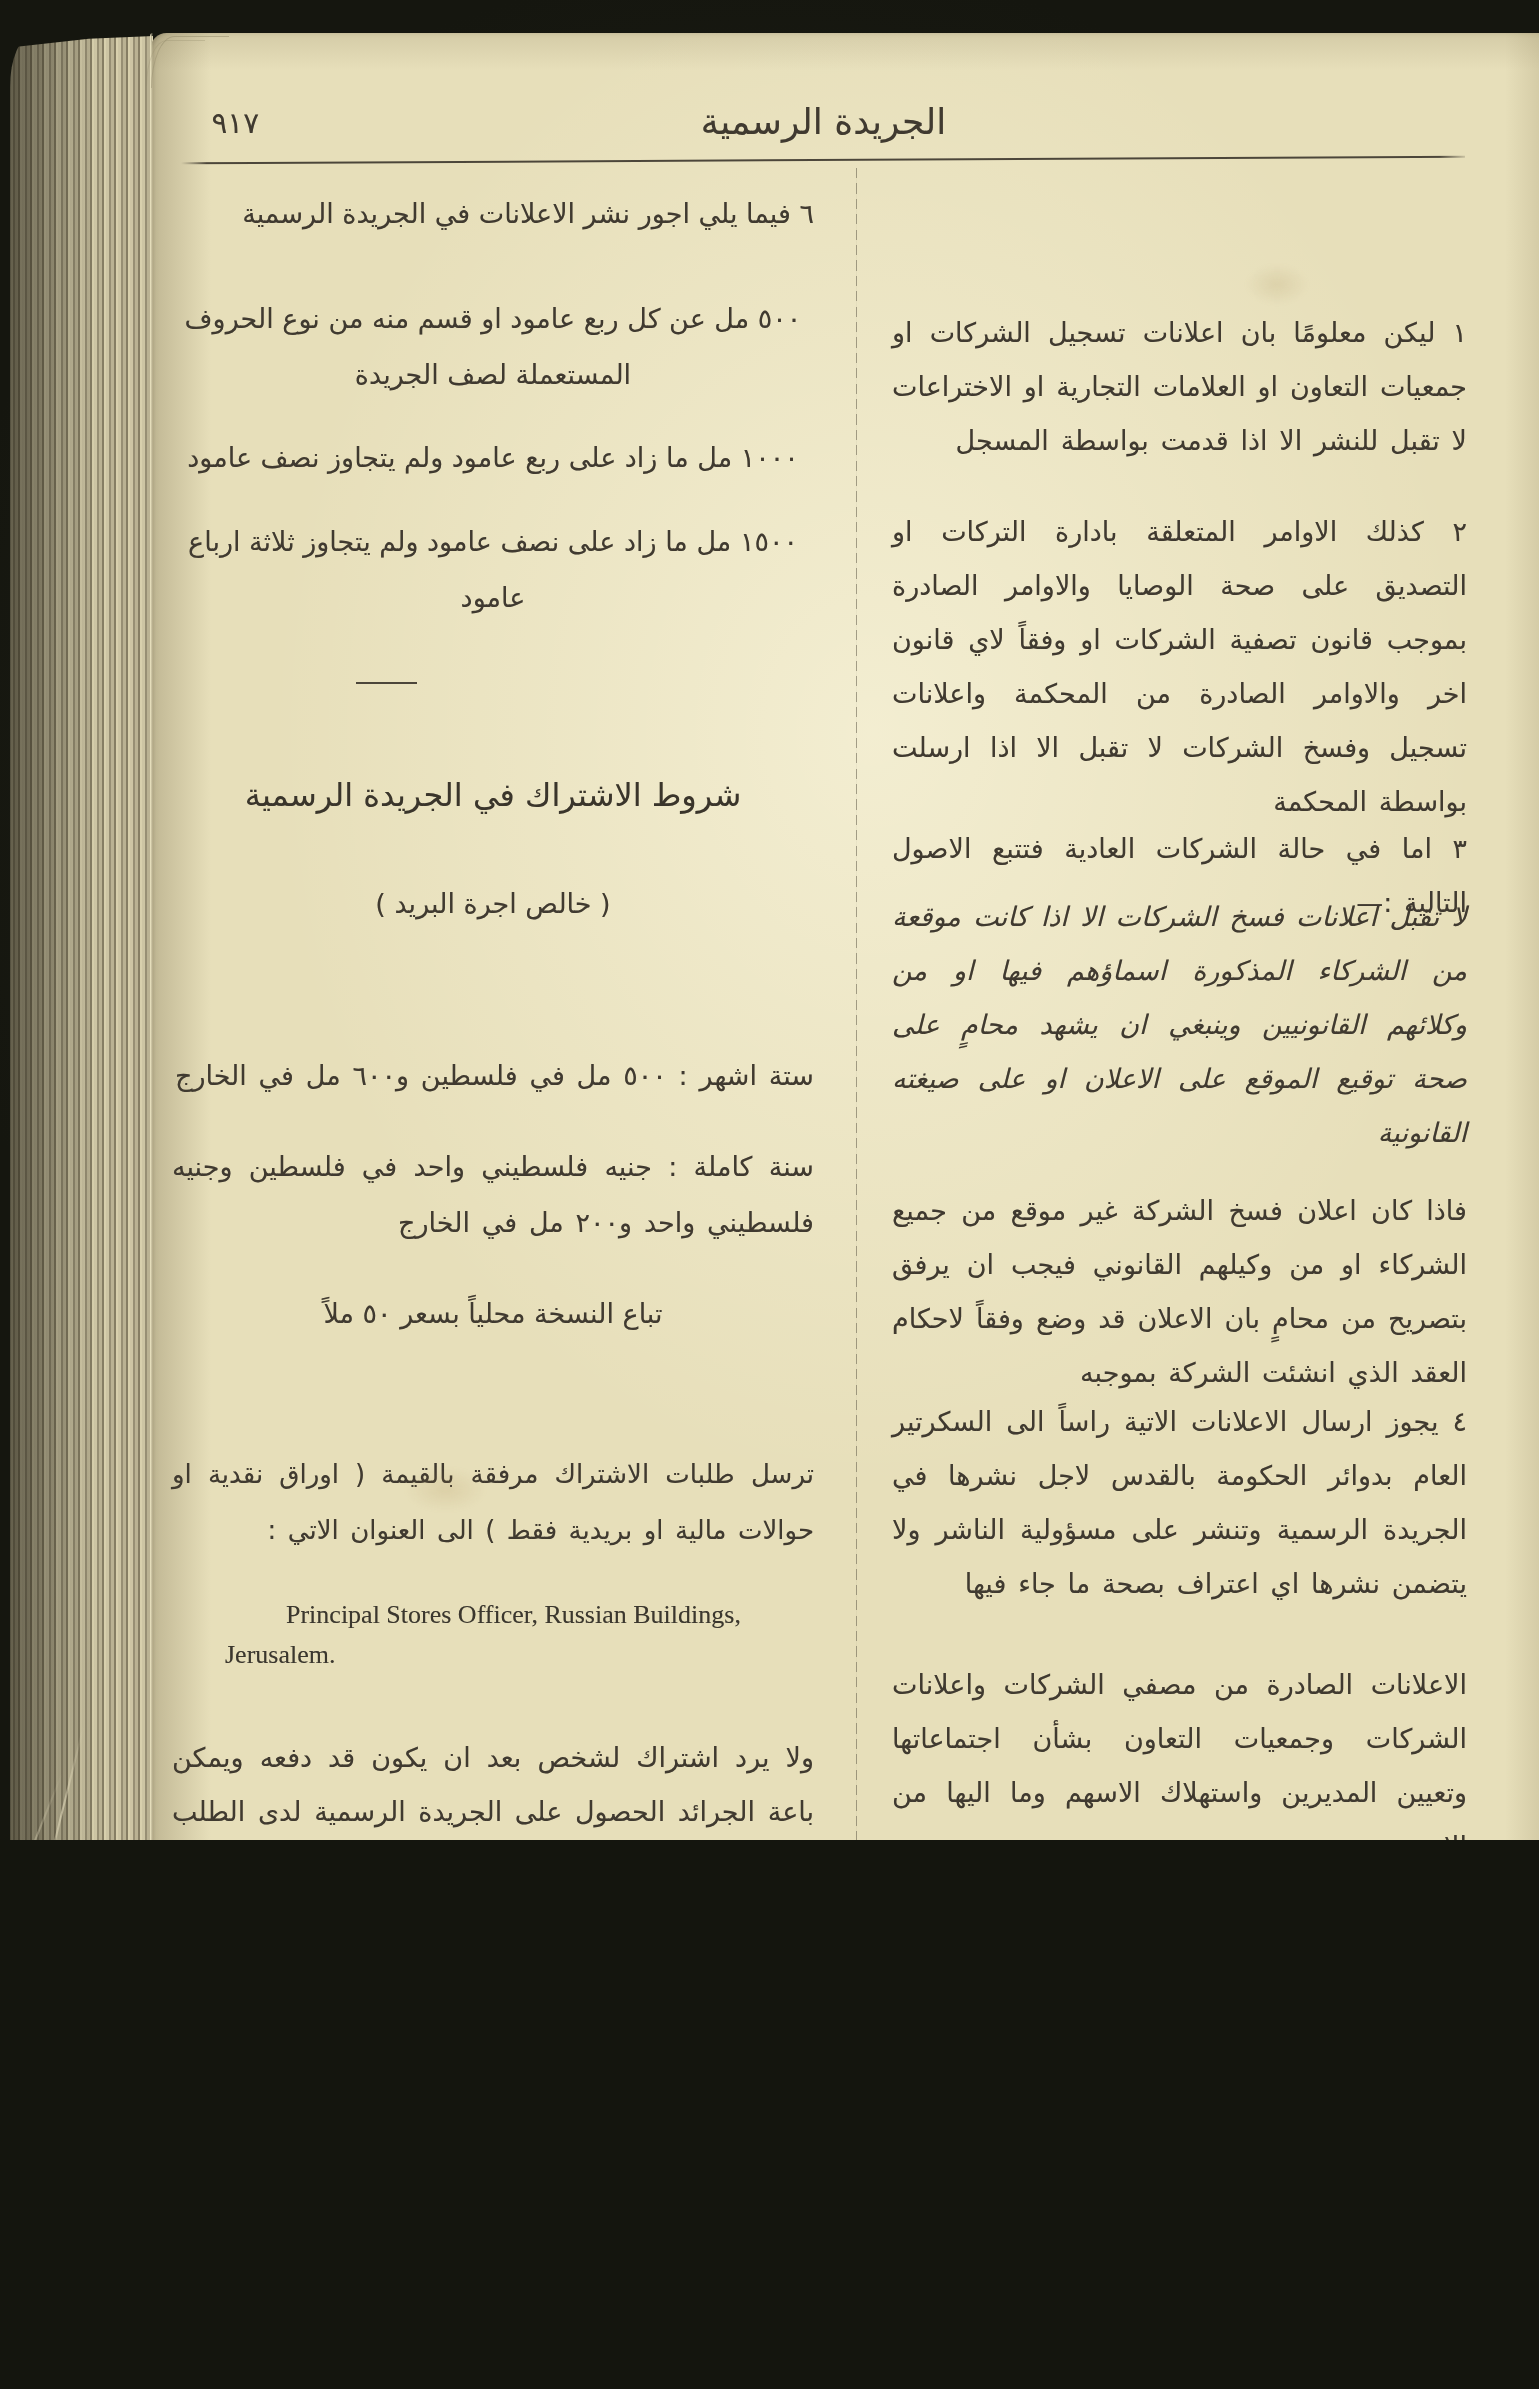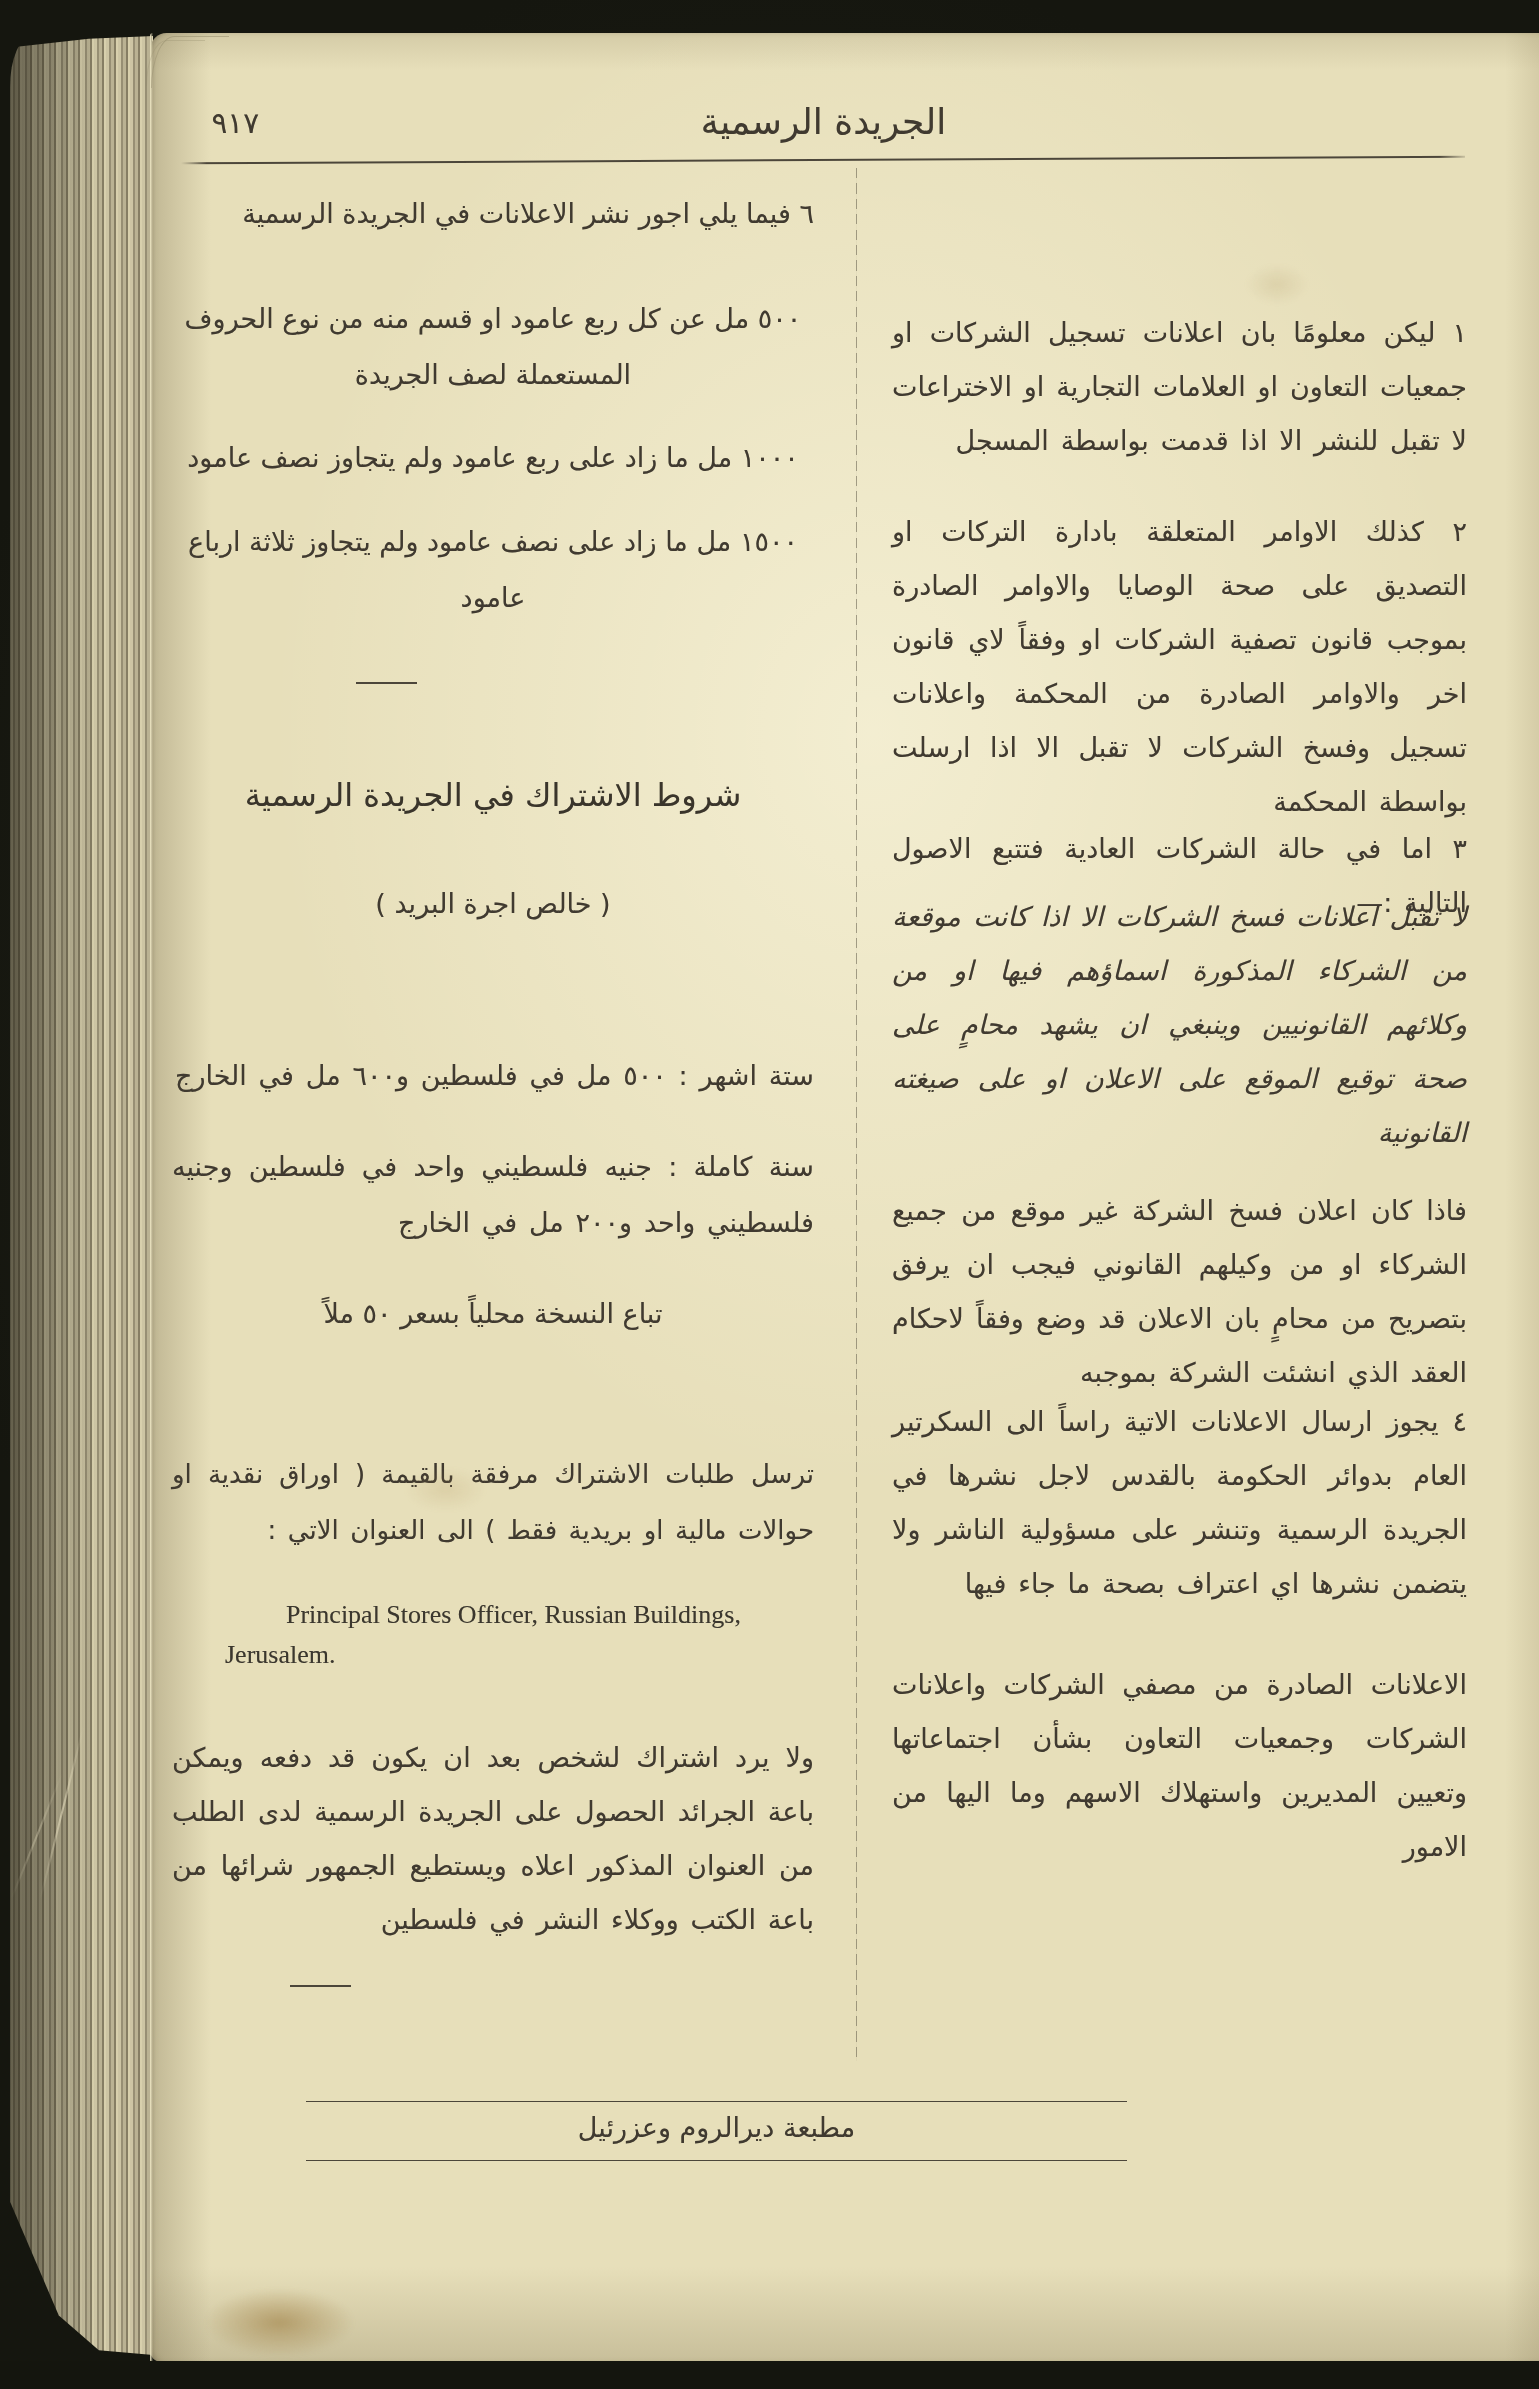--- a/index.html
+++ b/index.html
@@ -1,16 +1,16 @@
 <!DOCTYPE html>
 <html lang="ar" style="font-size:10.2px"><head>
 <meta charset="utf-8">
 <style>
   html,body{margin:0;padding:0;background:#14150e;}
-  #scene{position:relative;width:1540px;height:2361px;overflow:hidden;
+  #scene{position:relative;width:1540px;height:1840px;overflow:hidden;
          background:radial-gradient(ellipse 70% 55% at 50% 42%, #23241a 0%, #15160f 80%);
          font-family:"DejaVu Sans",sans-serif;}
   
   #page-stack{position:absolute;left:10.2px;top:36px;width:143px;height:2319px;
     background:
       linear-gradient(90deg, rgba(30,27,17,.6) 0%, rgba(30,27,17,0) 60%),
       repeating-linear-gradient(90deg,#cdc5a4 0 2.6px,#978f74 2.6px 4.5px,#bab293 4.5px 7.7px,#867e64 7.7px 9.6px,#d8d0ad 9.6px 12px),
       #b0a98b;
     border-top-left-radius:22px 51px;
     clip-path:polygon(0 0.5%,55% 0.12%,100% 0,100% 100%,62% 99.8%,34% 98.3%,0 93.4%);}

